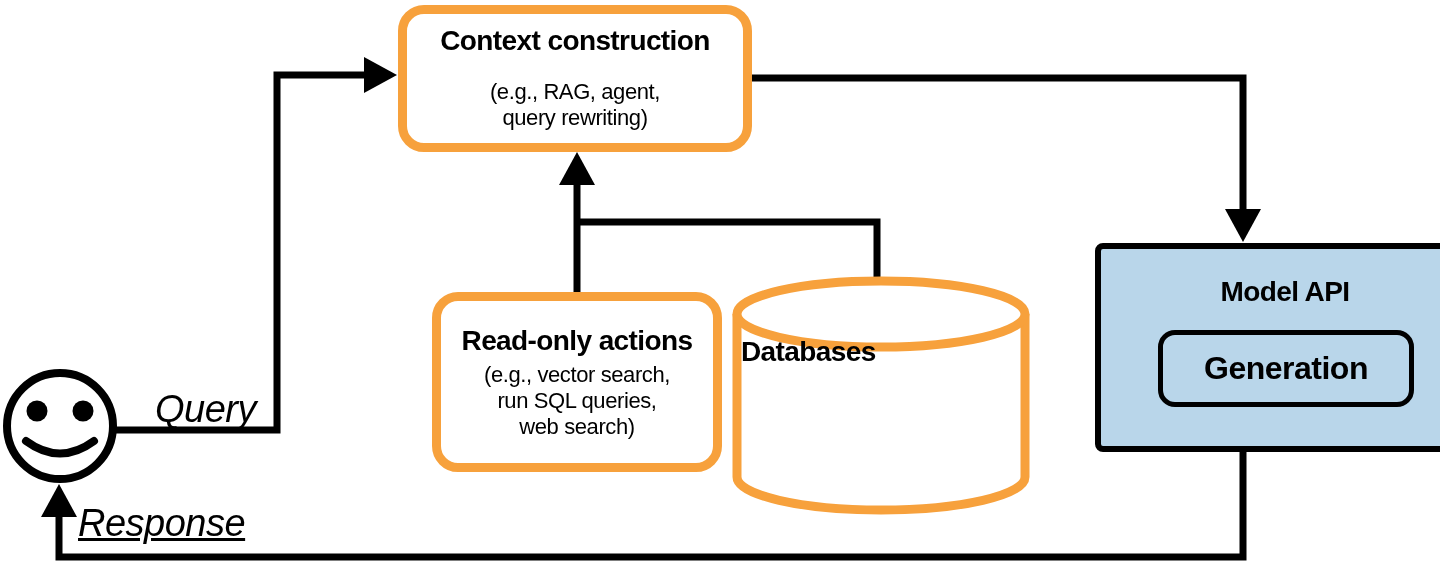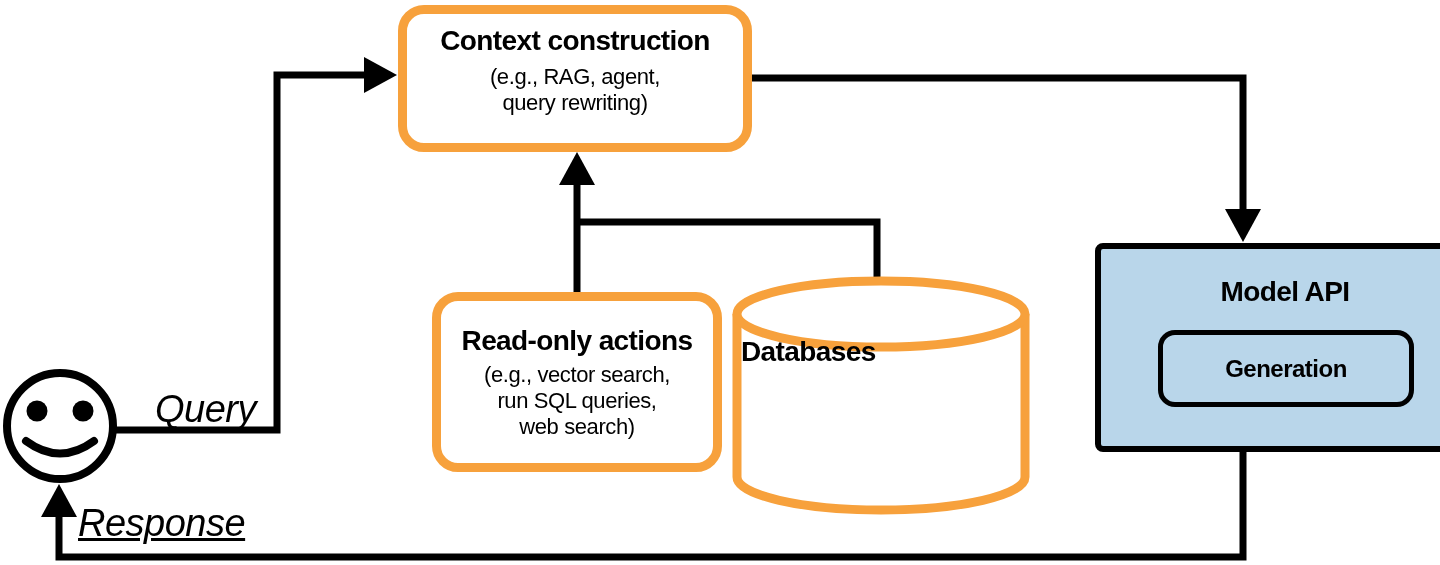--- a/index.html
+++ b/index.html
@@ -6,30 +6,30 @@
   .canvas{position:relative;width:1440px;height:565px;background:#ffffff;
           font-family:"Liberation Sans",sans-serif;color:#000;overflow:hidden;}
   .layer{position:absolute;left:0;top:0;width:1440px;height:565px;}
 
   .node{position:absolute;box-sizing:border-box;background:#ffffff;
         border:9px solid #F7A13C;border-radius:26px;
         display:flex;flex-direction:column;align-items:center;text-align:center;}
   .node-title{font-weight:bold;font-size:28px;letter-spacing:-0.6px;line-height:1.15;}
   .node-subtitle{font-size:22px;line-height:1.18;white-space:pre-line;letter-spacing:-0.4px;}
 
-  #context{left:398px;top:5px;width:354px;height:147px;padding-top:11px;gap:7px;}
+  #context{left:398px;top:5px;width:354px;height:147px;padding-top:11px;gap:22px;}
   #readonly{left:432px;top:292px;width:290px;height:180px;padding-top:24px;gap:5px;}
 
   #modelapi{left:1095px;top:243px;width:380px;height:209px;background:#B9D6EA;
             border:6px solid #000;border-radius:8px;text-align:right;}
   #modelapi .node-title{margin-top:27px;}
   #generation{position:absolute;left:57px;top:81px;width:256px;height:77px;box-sizing:border-box;
               background:#B9D6EA;border:5px solid #000;border-radius:17px;
               display:flex;align-items:center;justify-content:center;
-              font-weight:bold;font-size:24px;letter-spacing:-0.5px;}
+              font-weight:bold;font-size:32px;letter-spacing:-0.5px;}
 
   #dbtext{position:absolute;left:741px;top:336px;width:280px;
           display:flex;flex-direction:row;align-items:center;text-align:center;gap:8px;}
 
   .flowlabel{position:absolute;font-style:italic;font-size:38px;text-align:center;letter-spacing:-0.5px;}
   #qlabel{left:148px;top:388px;width:115px;}
   #rlabel{left:78px;top:502px;width:160px;text-decoration:underline;}
 </style>
 </head>
 <body>

